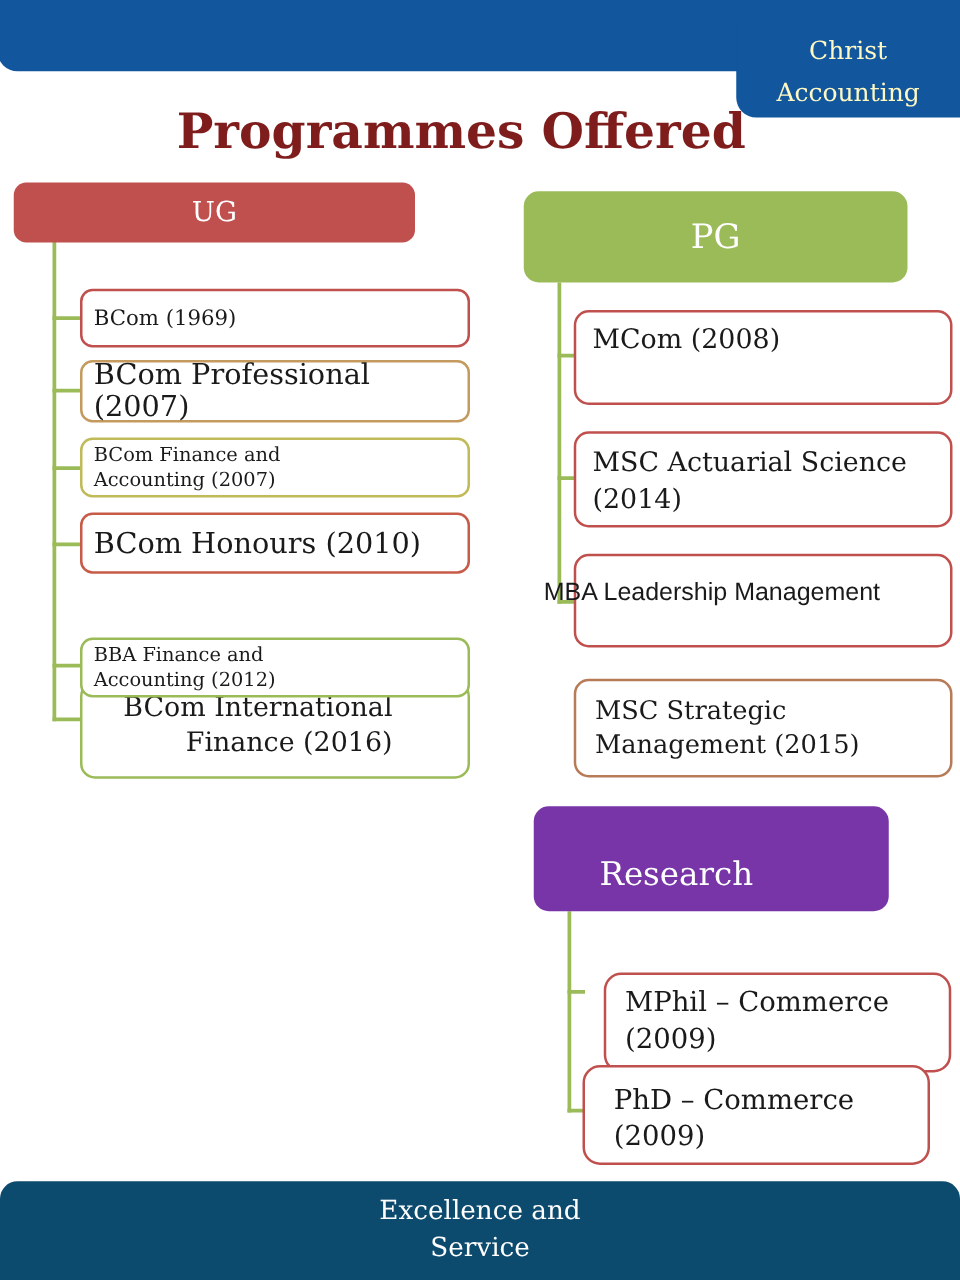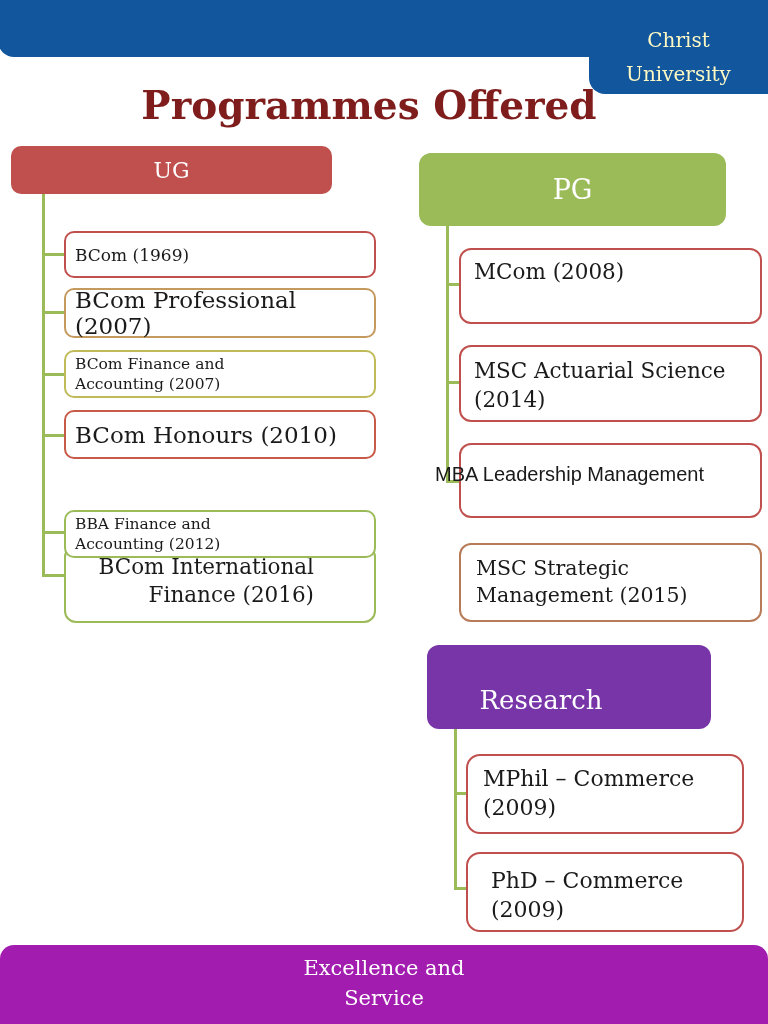--- a/index.html
+++ b/index.html
@@ -51,37 +51,37 @@
 
   .pg-box{left:459px;width:303px;border-radius:12px;align-items:flex-start;}
   #pg0{top:248px;height:76px;font-size:21.5px;padding:9px 0 0 13px;}
   #pg1{top:345px;height:77px;font-size:21.5px;padding:9px 10px 0 13px;line-height:29px;}
   #pg2{top:443px;height:75px;}
   .mba-label{position:absolute;left:435px;top:463px;z-index:2;white-space:nowrap;
              font-family:Liberation Sans, sans-serif;font-size:20px;}
   #pg3{top:543px;height:79px;font-size:20.5px;padding:10px 55px 0 15px;line-height:27px;}
 
   .re-box{left:466px;width:278px;border-radius:14px;align-items:flex-start;}
-  #re0{top:754px;height:80px;font-size:22px;padding:8px 30px 0 15px;line-height:29px;}
+  #re0{top:778px;height:80px;font-size:22px;padding:8px 30px 0 15px;line-height:29px;margin-left:17px;}
   #re1{top:852px;height:80px;font-size:22px;padding:12px 40px 0 23px;line-height:29px;}
 
   
-  .bottom-bar{position:absolute;left:0;top:945px;width:768px;height:79px;background:#a21caf;
+  .bottom-bar{position:absolute;left:0;top:945px;width:768px;height:79px;background:#0c4a6e;
               border-radius:14px 14px 0 0;color:#fff;text-align:center;font-size:21px;
               line-height:30px;padding-top:8px;box-sizing:border-box;}
 </style>
 </head>
 <body>
 
 <div class="slide">
 
   <div class="top-bar"></div>
   <div class="univ-box">
     <div>Christ</div>
-    <div>University</div>
+    <div>Accounting</div>
   </div>
 
   <h1 class="title">Programmes Offered</h1>
 
   <div class="vline" id="vl-ug"></div>
   <div class="spur sp-ug" id="sp-ug0"></div>
   <div class="spur sp-ug" id="sp-ug1"></div>
   <div class="spur sp-ug" id="sp-ug2"></div>
   <div class="spur sp-ug" id="sp-ug3"></div>
   <div class="spur sp-ug" id="sp-ug4"></div>

